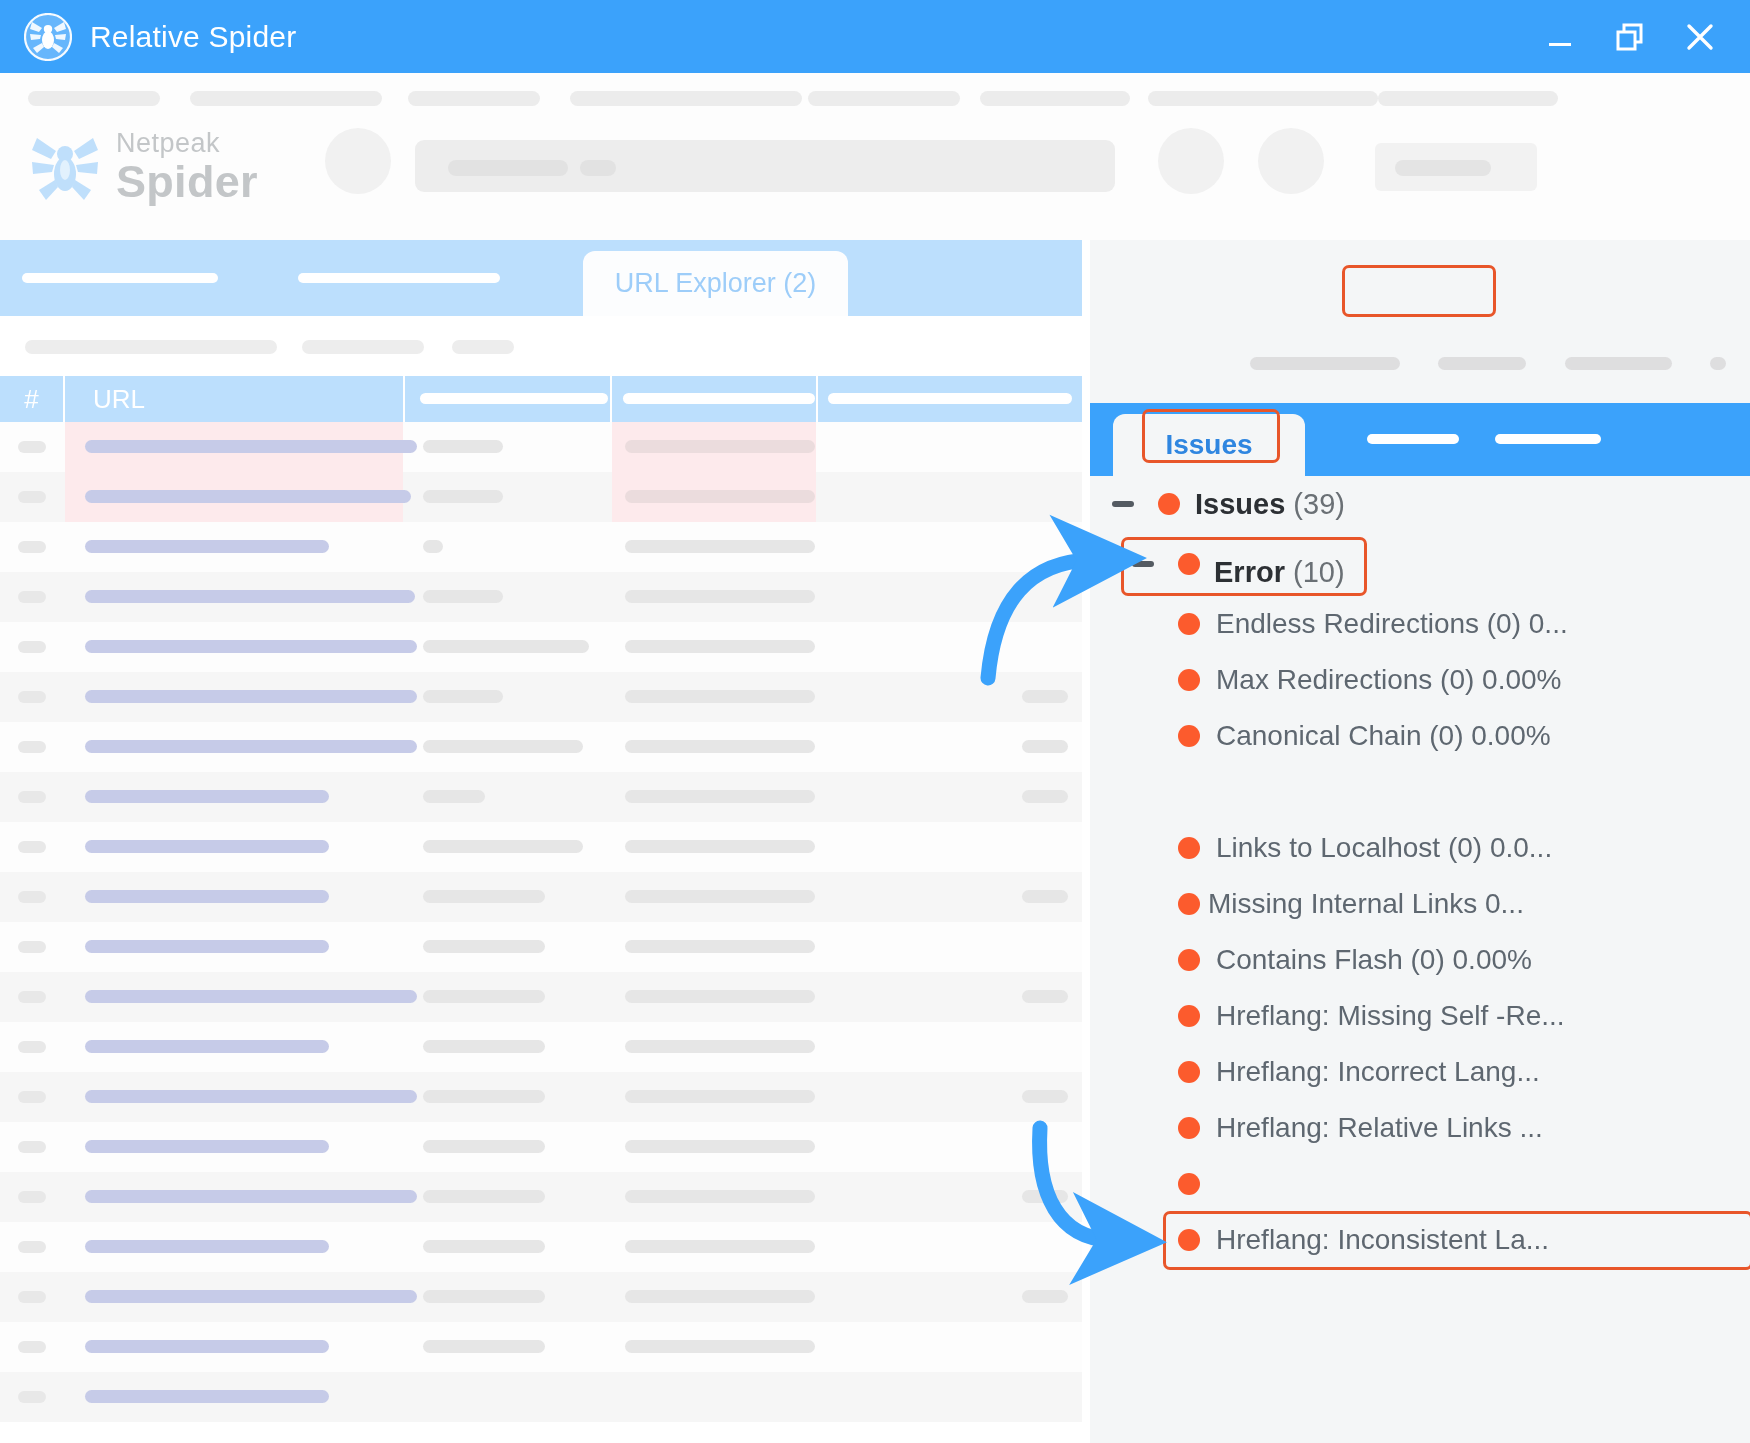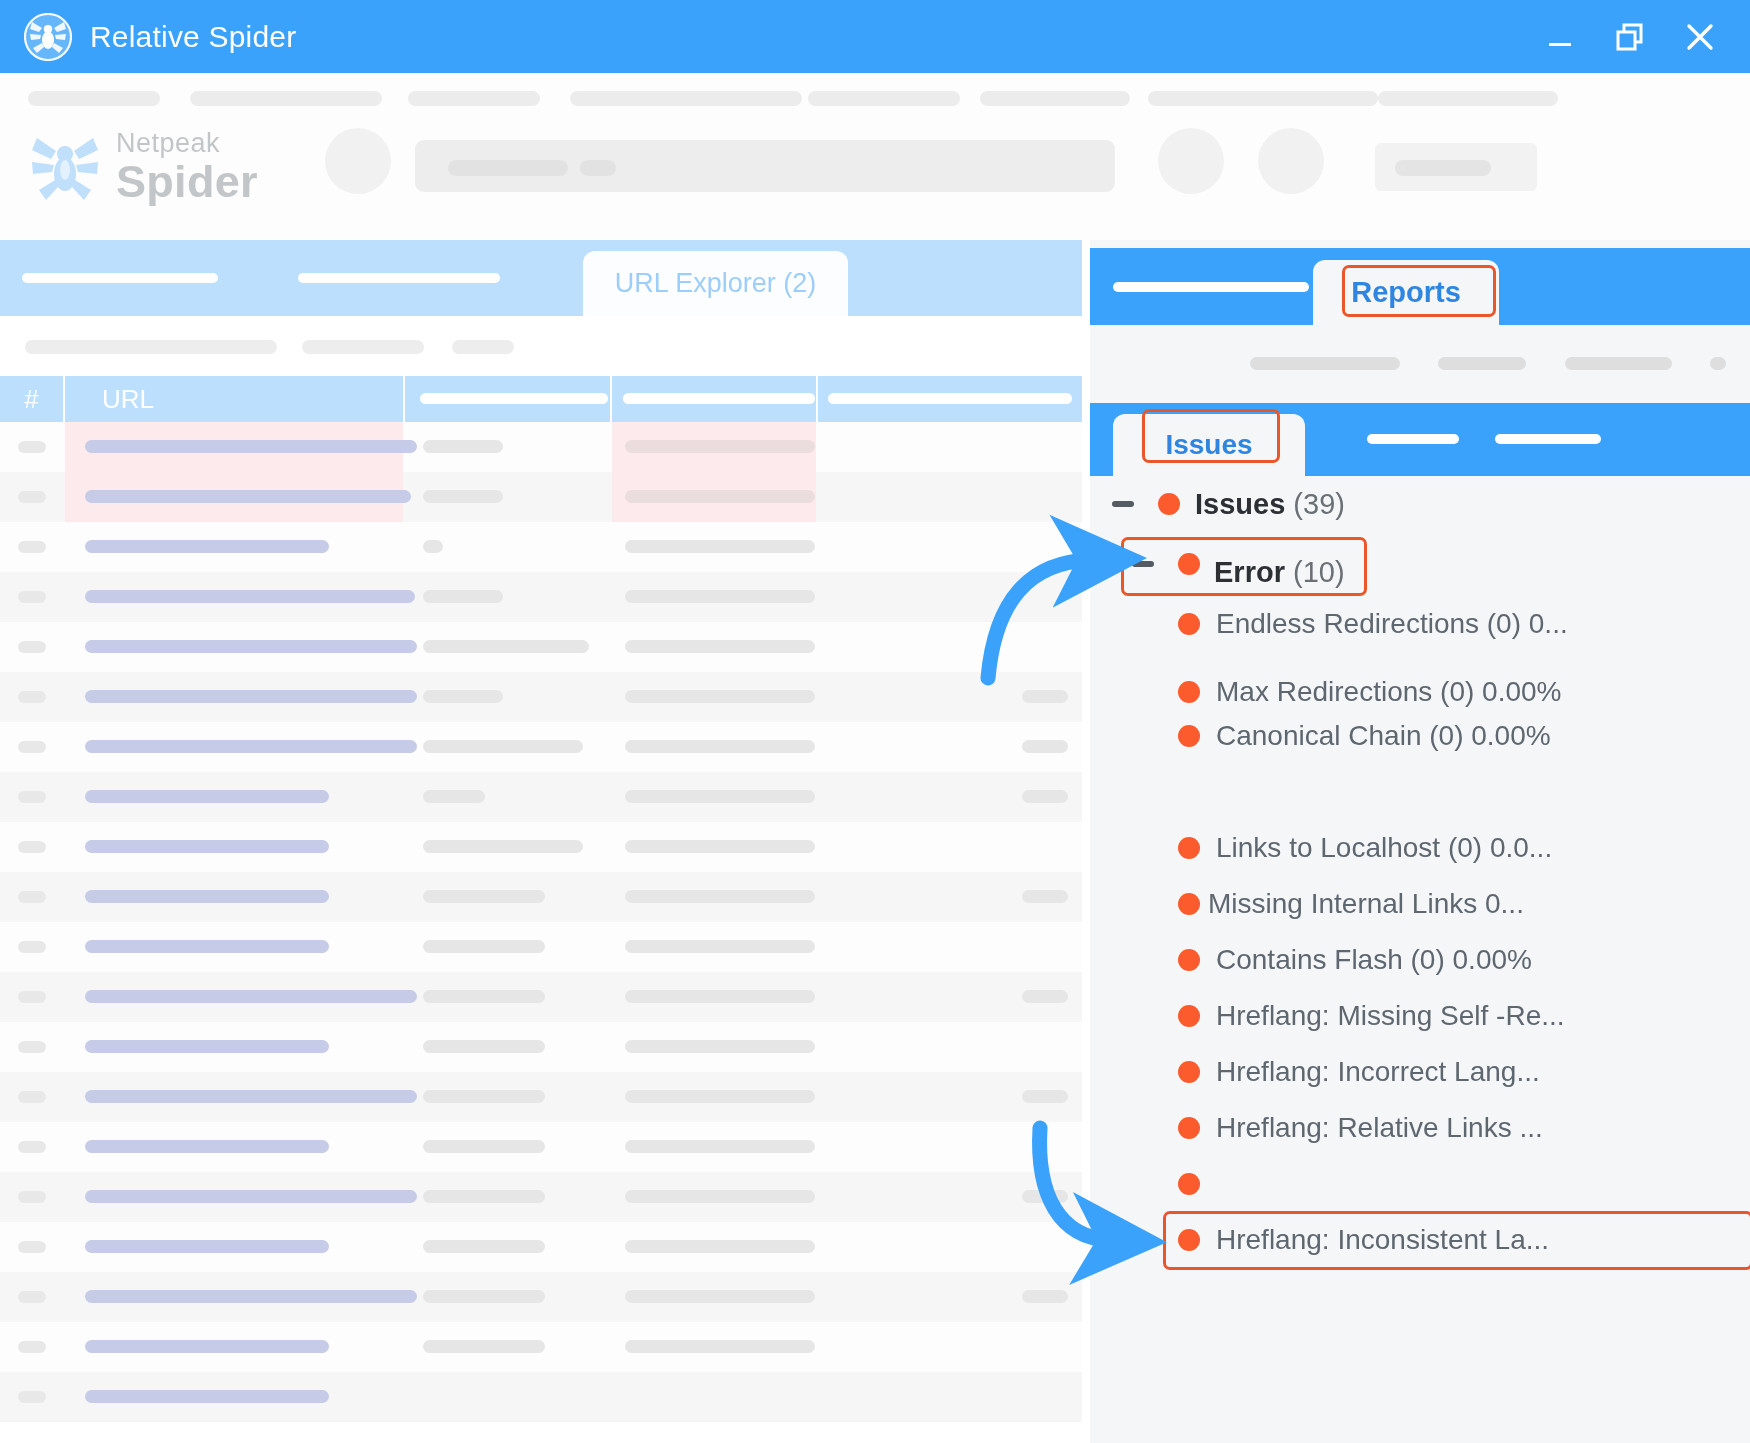--- a/index.html
+++ b/index.html
@@ -58,21 +58,21 @@
 
   .subtoolbar{position:absolute;left:0;top:76px;width:1082px;height:62px;background:#ffffff;}
   .sb-bar{position:absolute;height:14px;border-radius:7px;background:#ededed;top:24px;}
 
   
   .thead{position:absolute;left:0;top:136px;width:1082px;height:46px;}
   .th{position:absolute;top:0;height:46px;background:#bcdffd;}
   .th.hash{left:0;width:63px;display:flex;align-items:center;justify-content:center;}
   .th.url{left:65px;width:338px;display:flex;align-items:center;}
   .th-label{color:#ffffff;font-size:26px;font-weight:400;}
-  .th.url .th-label{margin-left:37px;}
+  .th.url .th-label{margin-left:28px;}
   .th-bar{position:absolute;height:11px;border-radius:6px;background:#ffffff;top:17px;}
 
   .tbody{position:absolute;left:0;top:182px;width:1082px;height:1021px;overflow:hidden;}
   .trow{position:absolute;left:0;width:1082px;height:50px;}
   .trow.odd{background:#fdfdfd;}
   .trow.even{background:#f6f6f6;}
   .cellbg{position:absolute;top:0;height:50px;}
   .cellbg.c0{left:0;width:63px;}
   .cellbg.c1{left:65px;width:338px;}
   .cellbg.c2{left:405px;width:205px;}
@@ -466,26 +466,20 @@
           <div class="cellbg c3"></div>
           <div class="cellbg c4"></div>
           <div class="cbar num" style="left: 18px; width: 28px;"></div>
           <div class="cbar blue" style="left: 85px; width: 244px;"></div>
         </div>
       </div>
   </div>
 
   <div class="rightpanel">
 
-    <div class="rp-tabstrip" id="rptabs">
-      <div class="rp-tab-active">
-        <span>Reports</span>
-      </div>
-    <div class="rp-tabbar" style="left: 23px; width: 196px;"></div>
-      </div>
 
     <div class="rp-sub" id="rpsub">
         <div class="rp-sbar" style="left: 160px; width: 150px;"></div>
         <div class="rp-sbar" style="left: 348px; width: 88px;"></div>
         <div class="rp-sbar" style="left: 475px; width: 107px;"></div>
         <div class="rp-sbar" style="left: 620px; width: 16px;"></div>
       </div>
 
     <div class="rp-tabstrip2" id="rptabs2">
       <div class="rp-tab2-active">
@@ -503,21 +497,21 @@
         </div>
         <div class="tnode" style="top: 60px;">
           <div class="toggler" style="left: 42px; top: 25px;"></div>
           <div class="dot" style="left: 88px; top: 17px; background: rgb(252, 91, 45);"></div>
           <div class="tlabel lvl2" style="left: 124px; margin-top: 16px;"><span>Error</span> <span class="cnt">(10)</span></div>
         </div>
         <div class="tnode" style="top: 120px;">
           <div class="dot" style="left: 88px; top: 17px; background: rgb(252, 91, 45);"></div>
           <div class="tlabel leaf" style="left: 126px;">Endless Redirections (0) 0...</div>
         </div>
-        <div class="tnode" style="top: 188px;">
+        <div class="tnode" style="top: 176px;">
           <div class="dot" style="left: 88px; top: 17px; background: rgb(252, 91, 45);"></div>
           <div class="tlabel leaf" style="left: 126px;">Max Redirections (0) 0.00%</div>
         </div>
         <div class="tnode" style="top: 232px;">
           <div class="dot" style="left: 88px; top: 17px; background: rgb(252, 91, 45);"></div>
           <div class="tlabel leaf" style="left: 126px;">Canonical Chain (0) 0.00%</div>
         </div>
         <div class="tnode" style="top: 344px;">
           <div class="dot" style="left: 88px; top: 17px; background: rgb(252, 91, 45);"></div>
           <div class="tlabel leaf" style="left: 126px;">Links to Localhost (0) 0.0...</div>

